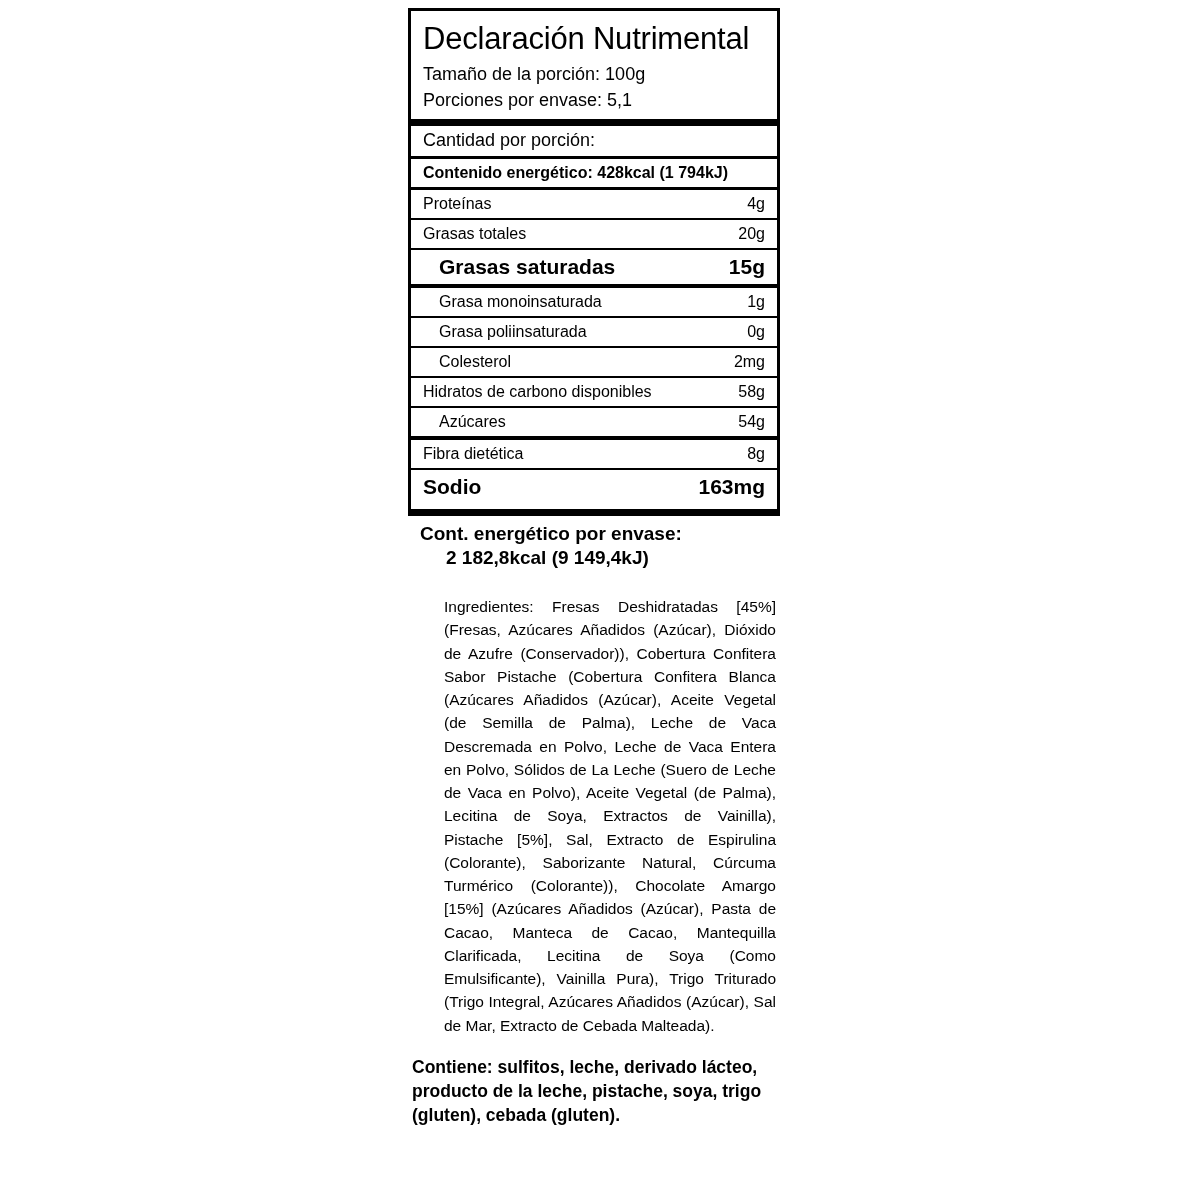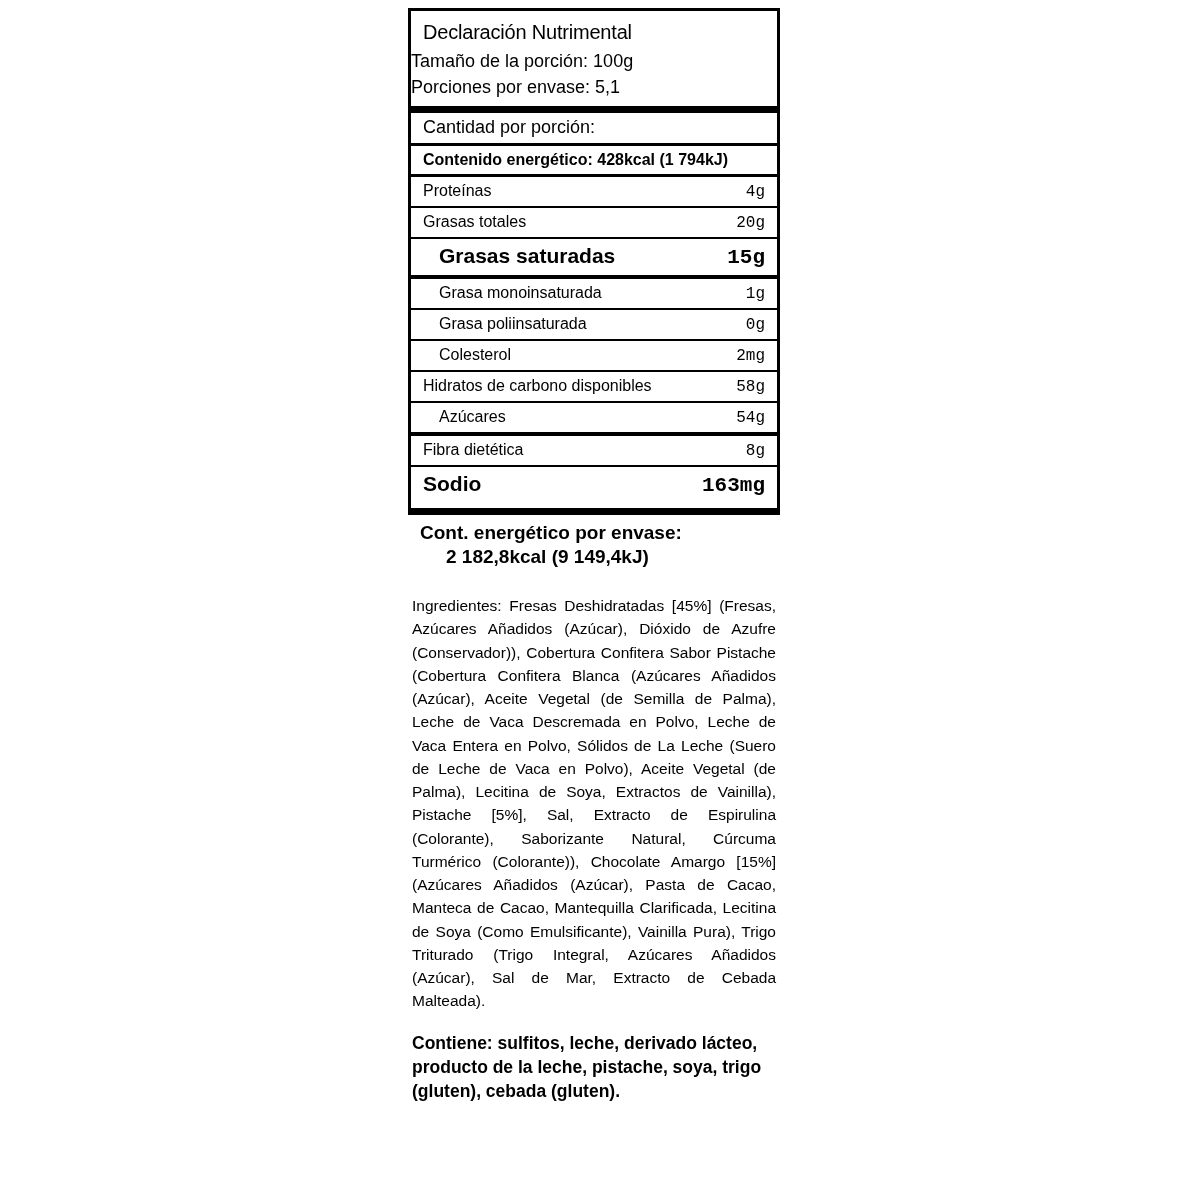--- a/index.html
+++ b/index.html
@@ -25,27 +25,27 @@
 
   
   .nf-box {
     border: 3px solid #000;
     border-bottom: none;
     padding: 0;
     box-sizing: border-box;
   }
 
   .nf-title {
-    font-size: 20px;
+    font-size: 31px;
     padding: 10px 12px 4px 12px;
     letter-spacing: -0.2px;
   }
 
   .nf-serving {
-    padding: 0 12px 2px 0;
+    padding: 0 12px 2px 12px;
   }
   .nf-serving div {
     font-size: 18px;
     line-height: 1.45;
   }
 
   .rule-thick {
     height: 7px;
     background: #000;
     margin: 4px 0 0 0;
@@ -66,21 +66,21 @@
 
   .row {
     display: flex;
     justify-content: space-between;
     align-items: baseline;
     padding: 4px 12px 4px 12px;
     font-size: 16px;
     line-height: 1.25;
   }
   .row .name { text-align: left; }
-  .row .val { text-align: center; white-space: nowrap; padding-left: 10px; font-family: Liberation Mono, monospace; }
+  .row .val { text-align: center; white-space: nowrap; padding-left: 10px; }
 
   .row.bold { font-weight: bold; }
   .row.bold .val { font-weight: bold; }
   .row.indent .name { padding-left: 16px; }
   .row.energy { font-weight: bold; font-size: 16px; }
 
   .row.big { font-size: 21px; border-radius: 10px; }
 
   
   .per-package {
@@ -92,20 +92,21 @@
   .per-package .line2 { padding-left: 8px; margin-left: 18px; }
 
   
   .ingredients {
     margin-top: 24px;
     padding: 0 4px 0 4px;
     font-size: 15.5px;
     line-height: 1.5;
     text-align: justify;
     text-justify: inter-word;
+    margin-left: 32px;
   }
 
   .contains {
     margin-top: 18px;
     padding: 0 4px 0 4px;
     font-weight: bold;
     font-size: 17.5px;
     line-height: 1.38;
   }
 </style>

